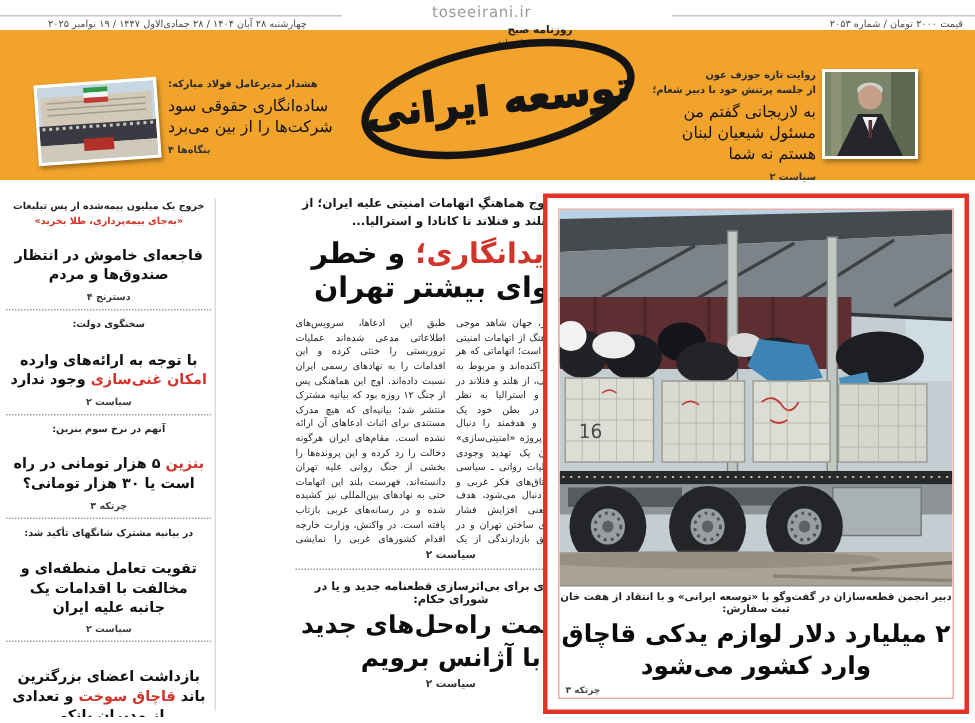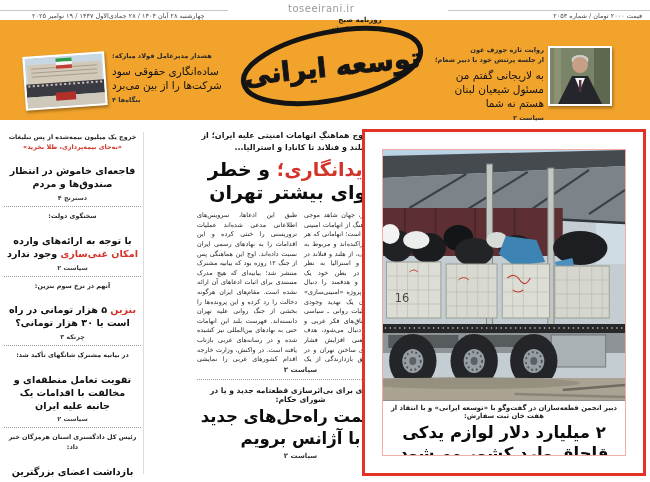--- a/index.html
+++ b/index.html
@@ -30,21 +30,21 @@
   .m-kick{text-align:center;font-size:8px;font-weight:bold;line-height:1.55;margin-top:2px;}
   .m-head{text-align:center;font-size:19px;font-weight:bold;line-height:1.22;margin-top:3px;color:#0d0d0d;}
   .m-body{display:flex;gap:7px;margin-top:7px;height:152px;overflow:hidden;}
   .m-col{flex:1;font-size:6.4px;line-height:1.5;text-align:justify;color:#222;}
   .m-sec{text-align:center;font-size:7px;font-weight:bold;color:#333;margin-top:3px;}
   .m-sep{border-top:1px dotted #9c9c9c;margin-top:5px;}
   .m-kick2{text-align:center;font-size:7.6px;font-weight:bold;margin-top:6px;}
   .m-head2{text-align:center;font-size:16.5px;font-weight:bold;line-height:1.3;margin-top:2px;color:#0d0d0d;}
   
   .redbox{left:362px;top:129px;width:284px;height:347px;border:3px solid #e33227;
-          box-sizing:border-box;padding:17px;background:#fff;}
+          box-sizing:border-box;padding:7px;background:#fff;}
   .redbox-inner{border:1px solid #f0ac a5;border:1px solid #f0aca5;height:100%;box-sizing:border-box;
           display:flex;flex-direction:column;position:relative;overflow:hidden;}
   .truck-photo{width:100%;height:250px;display:block;flex:0 0 auto;}
   .p-story{flex:1;text-align:center;padding-top:3px;border-top:1.5px solid #8c8c8c;position:relative;}
   .p-kick{font-size:6.8px;font-weight:bold;color:#222;}
   .p-head{font-size:16.5px;font-weight:bold;line-height:1.3;margin-top:2px;color:#0b0b0b;}
   .p-sec{position:absolute;left:4px;bottom:1px;font-size:6px;font-weight:bold;color:#444;}
 </style>
 </head>
 <body>
@@ -132,21 +132,20 @@
       <div class="sb-sec">چرتکه ۳</div>
     </div>
 
     <div class="sb-item">
       <div class="sb-kick"><span>در بیانیه مشترک شانگهای تأکید شد:</span><span class="red"></span><span></span></div>
       <div class="sb-head"><span>تقویت تعامل منطقه‌ای و مخالفت با اقدامات یک جانبه علیه ایران</span><span class="red"></span><span></span></div>
       <div class="sb-sec">سیاست ۲</div>
     </div>
 
     <div class="sb-item">
-      <div class="sb-kick"><span>رئیس کل دادگستری استان هرمزگان خبر داد:</span><span class="red"></span><span></span></div>
       <div class="sb-head"><span>بازداشت اعضای بزرگترین باند </span><span class="red">قاچاق سوخت</span><span> و تعدادی از مدیران بانکی</span></div>
       <div class="sb-sec">چرتکه ۳</div>
     </div>
 
     <div class="sb-item">
       <div class="sb-kick"><span>کمال خرازی:</span><span class="red"></span><span></span></div>
 
     </div>
 
   </div>

